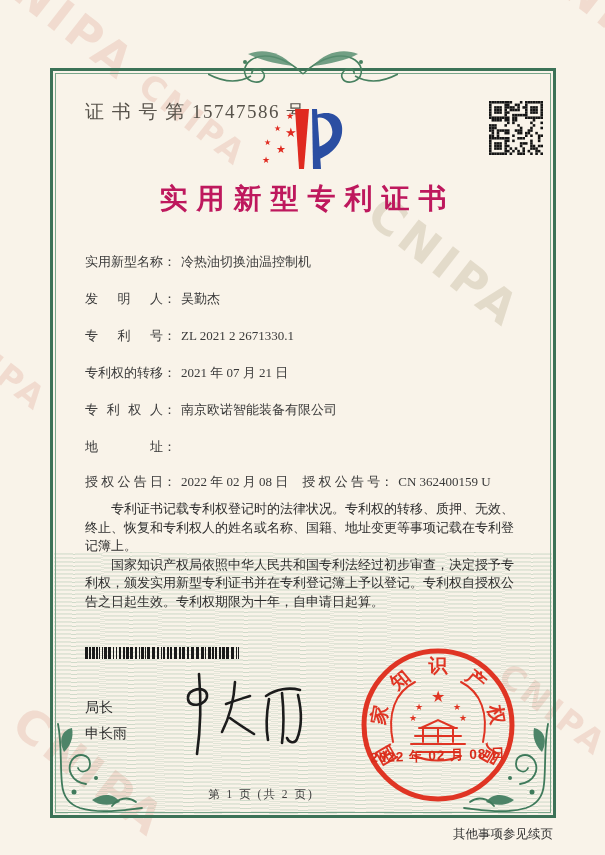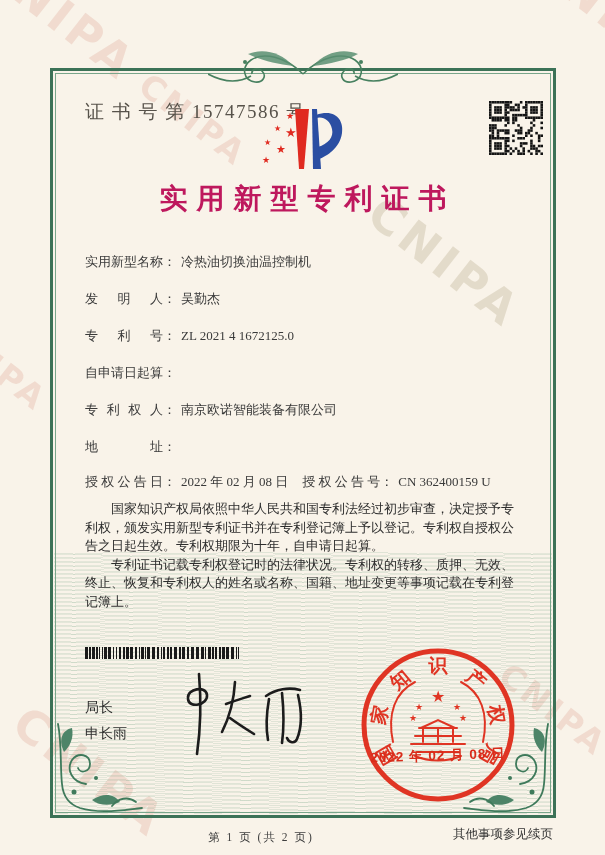--- a/index.html
+++ b/index.html
@@ -50,21 +50,21 @@
           font-family:"Liberation Sans","DejaVu Sans",sans-serif}
   .sig{left:178px;top:668px}
 
   .seal{left:357px;top:644px;z-index:3;opacity:.95}
   .sealdate{left:359px;top:747px;width:158px;text-align:center;color:#d92b1a;font-size:13.5px;
             font-weight:700;letter-spacing:1px;transform:rotate(-2deg);z-index:4;
             font-family:"Liberation Sans","DejaVu Sans",sans-serif}
   .sealch{font-size:19px;font-weight:bold;fill:#df2b1a;
           font-family:"Liberation Sans","DejaVu Sans",sans-serif}
 
-  .pageinfo{left:53px;top:830px;width:416px;text-align:center;font-size:11.5px;
+  .pageinfo{left:53px;top:787px;width:416px;text-align:center;font-size:11.5px;
             letter-spacing:2px;color:#3f3f3f}
   .footnote{left:53px;top:826px;width:500px;text-align:right;font-size:12.5px;color:#333}
 
   .orn{position:absolute;z-index:2}
   .orn.right{transform:scaleX(-1)}
 </style>
 </head>
 <body>
 
 <div class="page">
@@ -366,25 +366,26 @@
       <span class="fvalue">冷热油切换油温控制机</span>
     </div>
     <div class="frow">
       <span class="jlabel">发明人</span>
         <span class="fcolon">：</span>
       <span class="fvalue">吴勤杰</span>
     </div>
     <div class="frow">
       <span class="jlabel">专利号</span>
         <span class="fcolon">：</span>
-      <span class="fvalue">ZL 2021 4 1672125.0</span>
+      <span class="fvalue">ZL 2021 2 2671330.1</span>
     </div>
     <div class="frow">
-      <span class="jlabel">自申请日起算</span>
-        <span class="fcolon">：</span>
+      <span class="jlabel">专利权的转移</span>
+        <span class="fcolon">：</span>
+      <span class="fvalue">2021 年 07 月 21 日</span>
     </div>
     <div class="frow">
       <span class="jlabel">专利权人</span>
         <span class="fcolon">：</span>
       <span class="fvalue">南京欧诺智能装备有限公司</span>
     </div>
     <div class="frow addr">
       <span class="jlabel">地址</span>
         <span class="fcolon">：</span>
     </div>
@@ -394,22 +395,22 @@
       <span class="fvalue">2022 年 02 月 08 日</span>
       <span class="grant2">
         <span class="jlabel">授权公告号</span>
           <span class="fcolon">：</span>
         <span class="fvalue">CN 362400159 U</span>
       </span>
     </div>
   </div>
 
   <div class="abs body">
+    <p>专利证书记载专利权登记时的法律状况。专利权的转移、质押、无效、终止、恢复和专利权人的姓名或名称、国籍、地址变更等事项记载在专利登记簿上。</p>
     <p>国家知识产权局依照中华人民共和国专利法经过初步审查，决定授予专利权，颁发实用新型专利证书并在专利登记簿上予以登记。专利权自授权公告之日起生效。专利权期限为十年，自申请日起算。</p>
-    <p>专利证书记载专利权登记时的法律状况。专利权的转移、质押、无效、终止、恢复和专利权人的姓名或名称、国籍、地址变更等事项记载在专利登记簿上。</p>
   </div>
 
   <svg class="abs barcode" width="158" height="12" viewBox="0 0 158 12">
     <g id="barcode-bars" fill="#1a1a1a">
         <rect x="0" y="0" width="3" height="12"></rect>
         <rect x="4" y="0" width="2" height="12"></rect>
         <rect x="7" y="0" width="3" height="12"></rect>
         <rect x="11" y="0" width="2" height="12"></rect>
         <rect x="14" y="0" width="1" height="12"></rect>
         <rect x="17" y="0" width="1" height="12"></rect>

